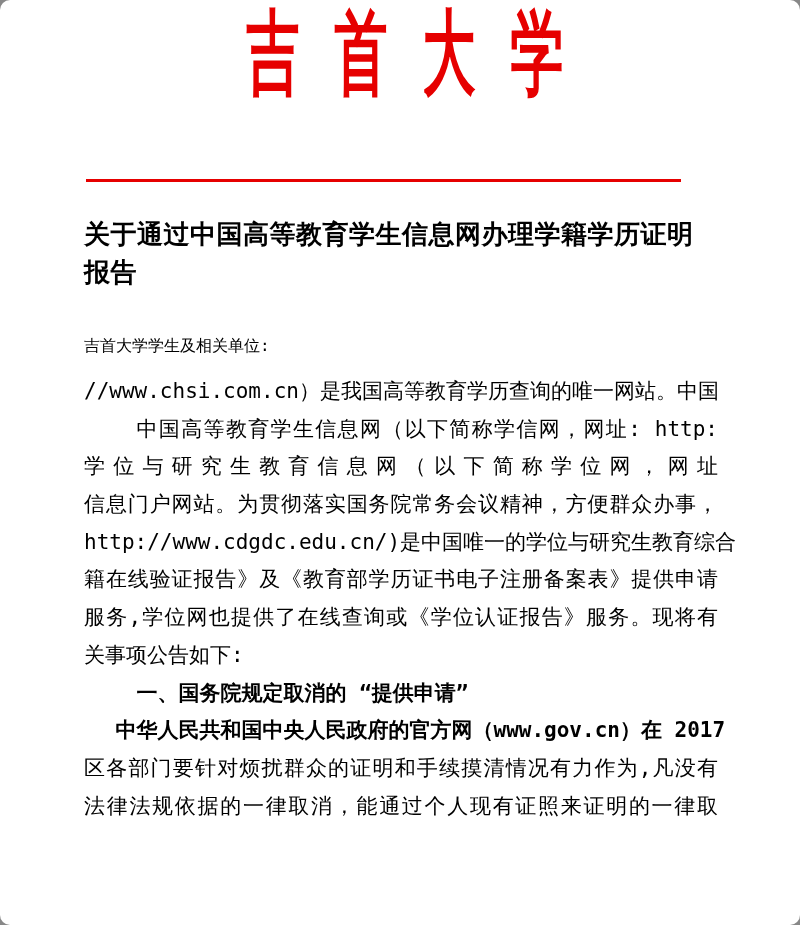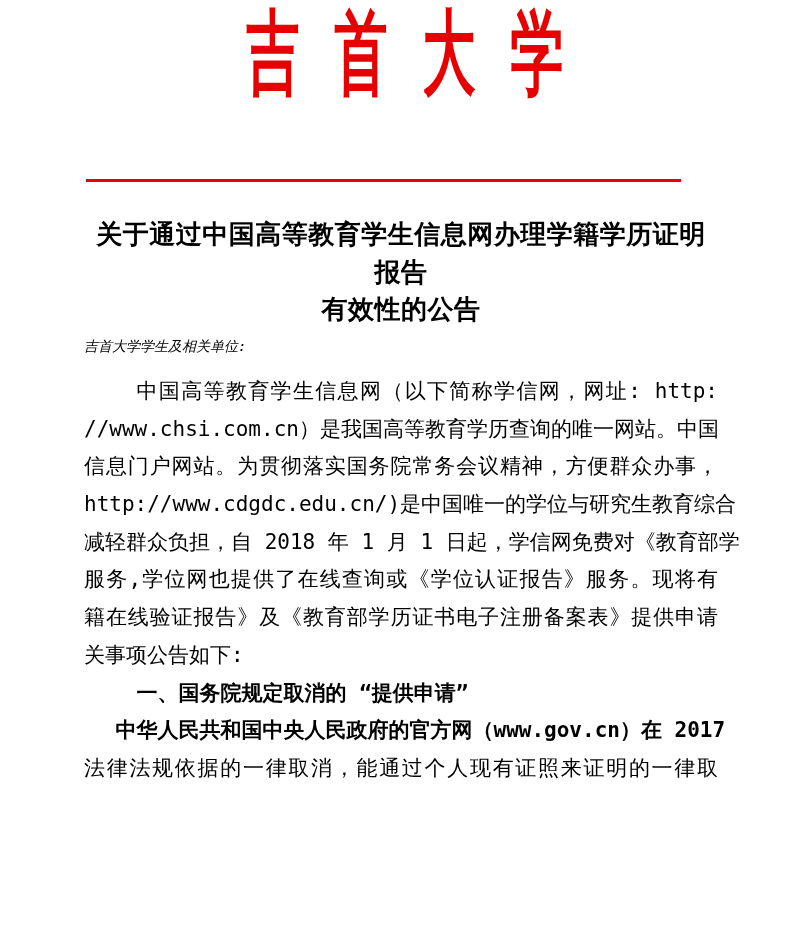--- a/index.html
+++ b/index.html
@@ -10,20 +10,21 @@
   html,body{margin:0;padding:0;}
   body{background:#888;}
   .page{
     position:relative;
     width:800px;height:925px;
     margin:0 auto;
     background:var(--paper);
     overflow:hidden;
     color:var(--ink);
     font-family:"Liberation Serif","DejaVu Serif",serif;
+    border-radius:10px;
   }
   
   .uni-wrap{
     position:absolute;top:6px;left:0;width:100%;
     text-align:center;
   }
   .uni{
     display:inline-block;
     font-family:"DejaVu Serif","Liberation Serif",serif;
     font-size:53px;
@@ -40,30 +41,29 @@
     position:absolute;top:179px;left:86px;
     width:595px;height:3px;
     background:var(--accent);
   }
   
   .doc-title{
     position:absolute;top:216px;left:84px;width:634px;
     margin:0;
     font-size:26px;font-weight:bold;
     line-height:37.5px;
-    text-align:center;
+    text-align:left;
     font-family:"DejaVu Serif","Liberation Serif",serif;
     letter-spacing:0.5px;
   }
   
   .salutation{
     position:absolute;top:331px;left:84px;width:634px;
-    font-size:14px;line-height:30px;
+    font-size:16px;line-height:30px;
     font-family:"DejaVu Sans Mono","Liberation Mono",monospace;
-    font-style:italic;
   }
   .bodytext{
     position:absolute;top:373px;left:84px;width:634px;
     font-size:21px;
     font-family:"DejaVu Sans Mono","Liberation Mono",monospace;
   }
   .line{
     height:37.7px;line-height:37.7px;
     white-space:nowrap;
     text-align:justify;
@@ -84,32 +84,32 @@
 <div class="page">
 
   <div class="uni-wrap">
     <span class="uni">吉首大学</span>
   </div>
 
   <div class="redline"></div>
 
   <h1 class="doc-title">
     <div>关于通过中国高等教育学生信息网办理学籍学历证明报告</div>
-    <div>有效性的公告</div>
   </h1>
 
   <div class="salutation">吉首大学学生及相关单位:</div>
 
   <div class="bodytext">
+    <div class="line">//www.chsi.com.cn）是我国高等教育学历查询的唯一网站。中国</div>
     <div class="line ind">中国高等教育学生信息网（以下简称学信网，网址: http:</div>
-    <div class="line">//www.chsi.com.cn）是我国高等教育学历查询的唯一网站。中国</div>
+    <div class="line">学位与研究生教育信息网（以下简称学位网，网址</div>
     <div class="line">信息门户网站。为贯彻落实国务院常务会议精神，方便群众办事，</div>
     <div class="line">http://www.cdgdc.edu.cn/)是中国唯一的学位与研究生教育综合</div>
-    <div class="line">减轻群众负担，自 2018 年 1 月 1 日起，学信网免费对《教育部学</div>
+    <div class="line">籍在线验证报告》及《教育部学历证书电子注册备案表》提供申请</div>
     <div class="line">服务,学位网也提供了在线查询或《学位认证报告》服务。现将有</div>
-    <div class="line">籍在线验证报告》及《教育部学历证书电子注册备案表》提供申请</div>
     <div class="line left">关事项公告如下:</div>
     <div class="line left ind bold">一、国务院规定取消的 “提供申请”</div>
     <div class="line ind15">中华人民共和国中央人民政府的官方网（www.gov.cn）在 2017</div>
+    <div class="line">区各部门要针对烦扰群众的证明和手续摸清情况有力作为,凡没有</div>
     <div class="line">法律法规依据的一律取消，能通过个人现有证照来证明的一律取</div>
   </div>
 
 </div>
 
 </body></html>

